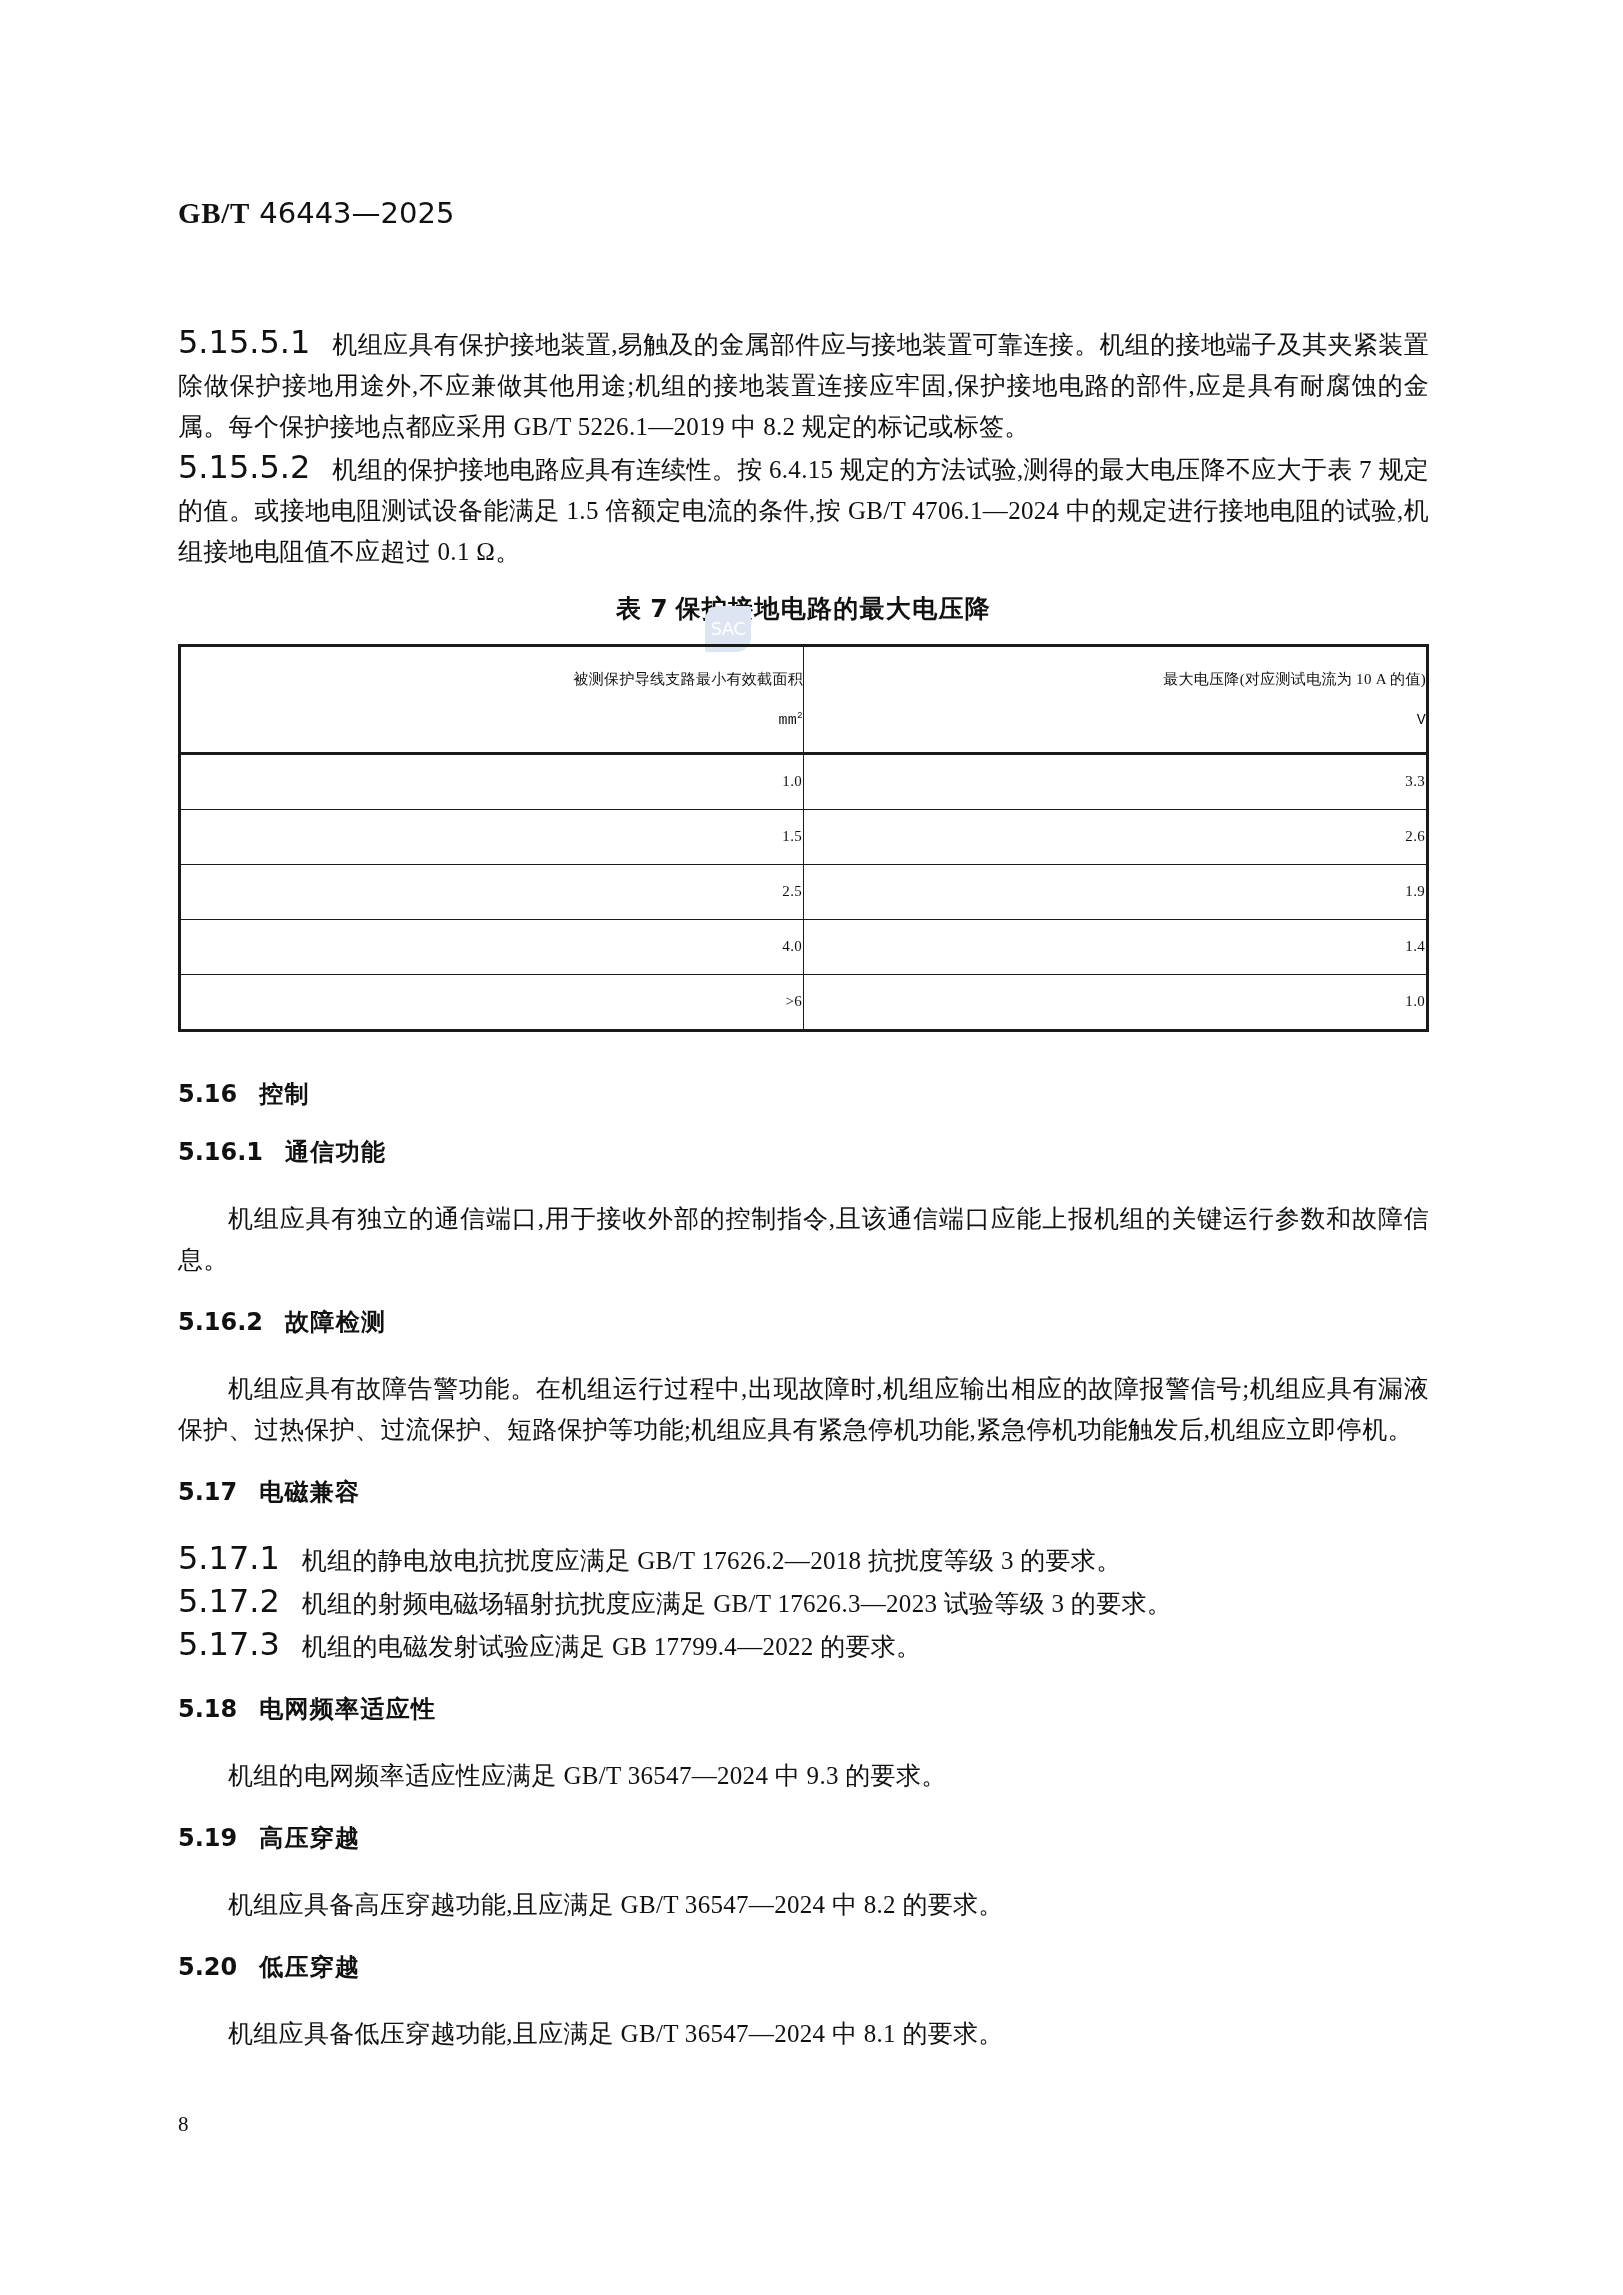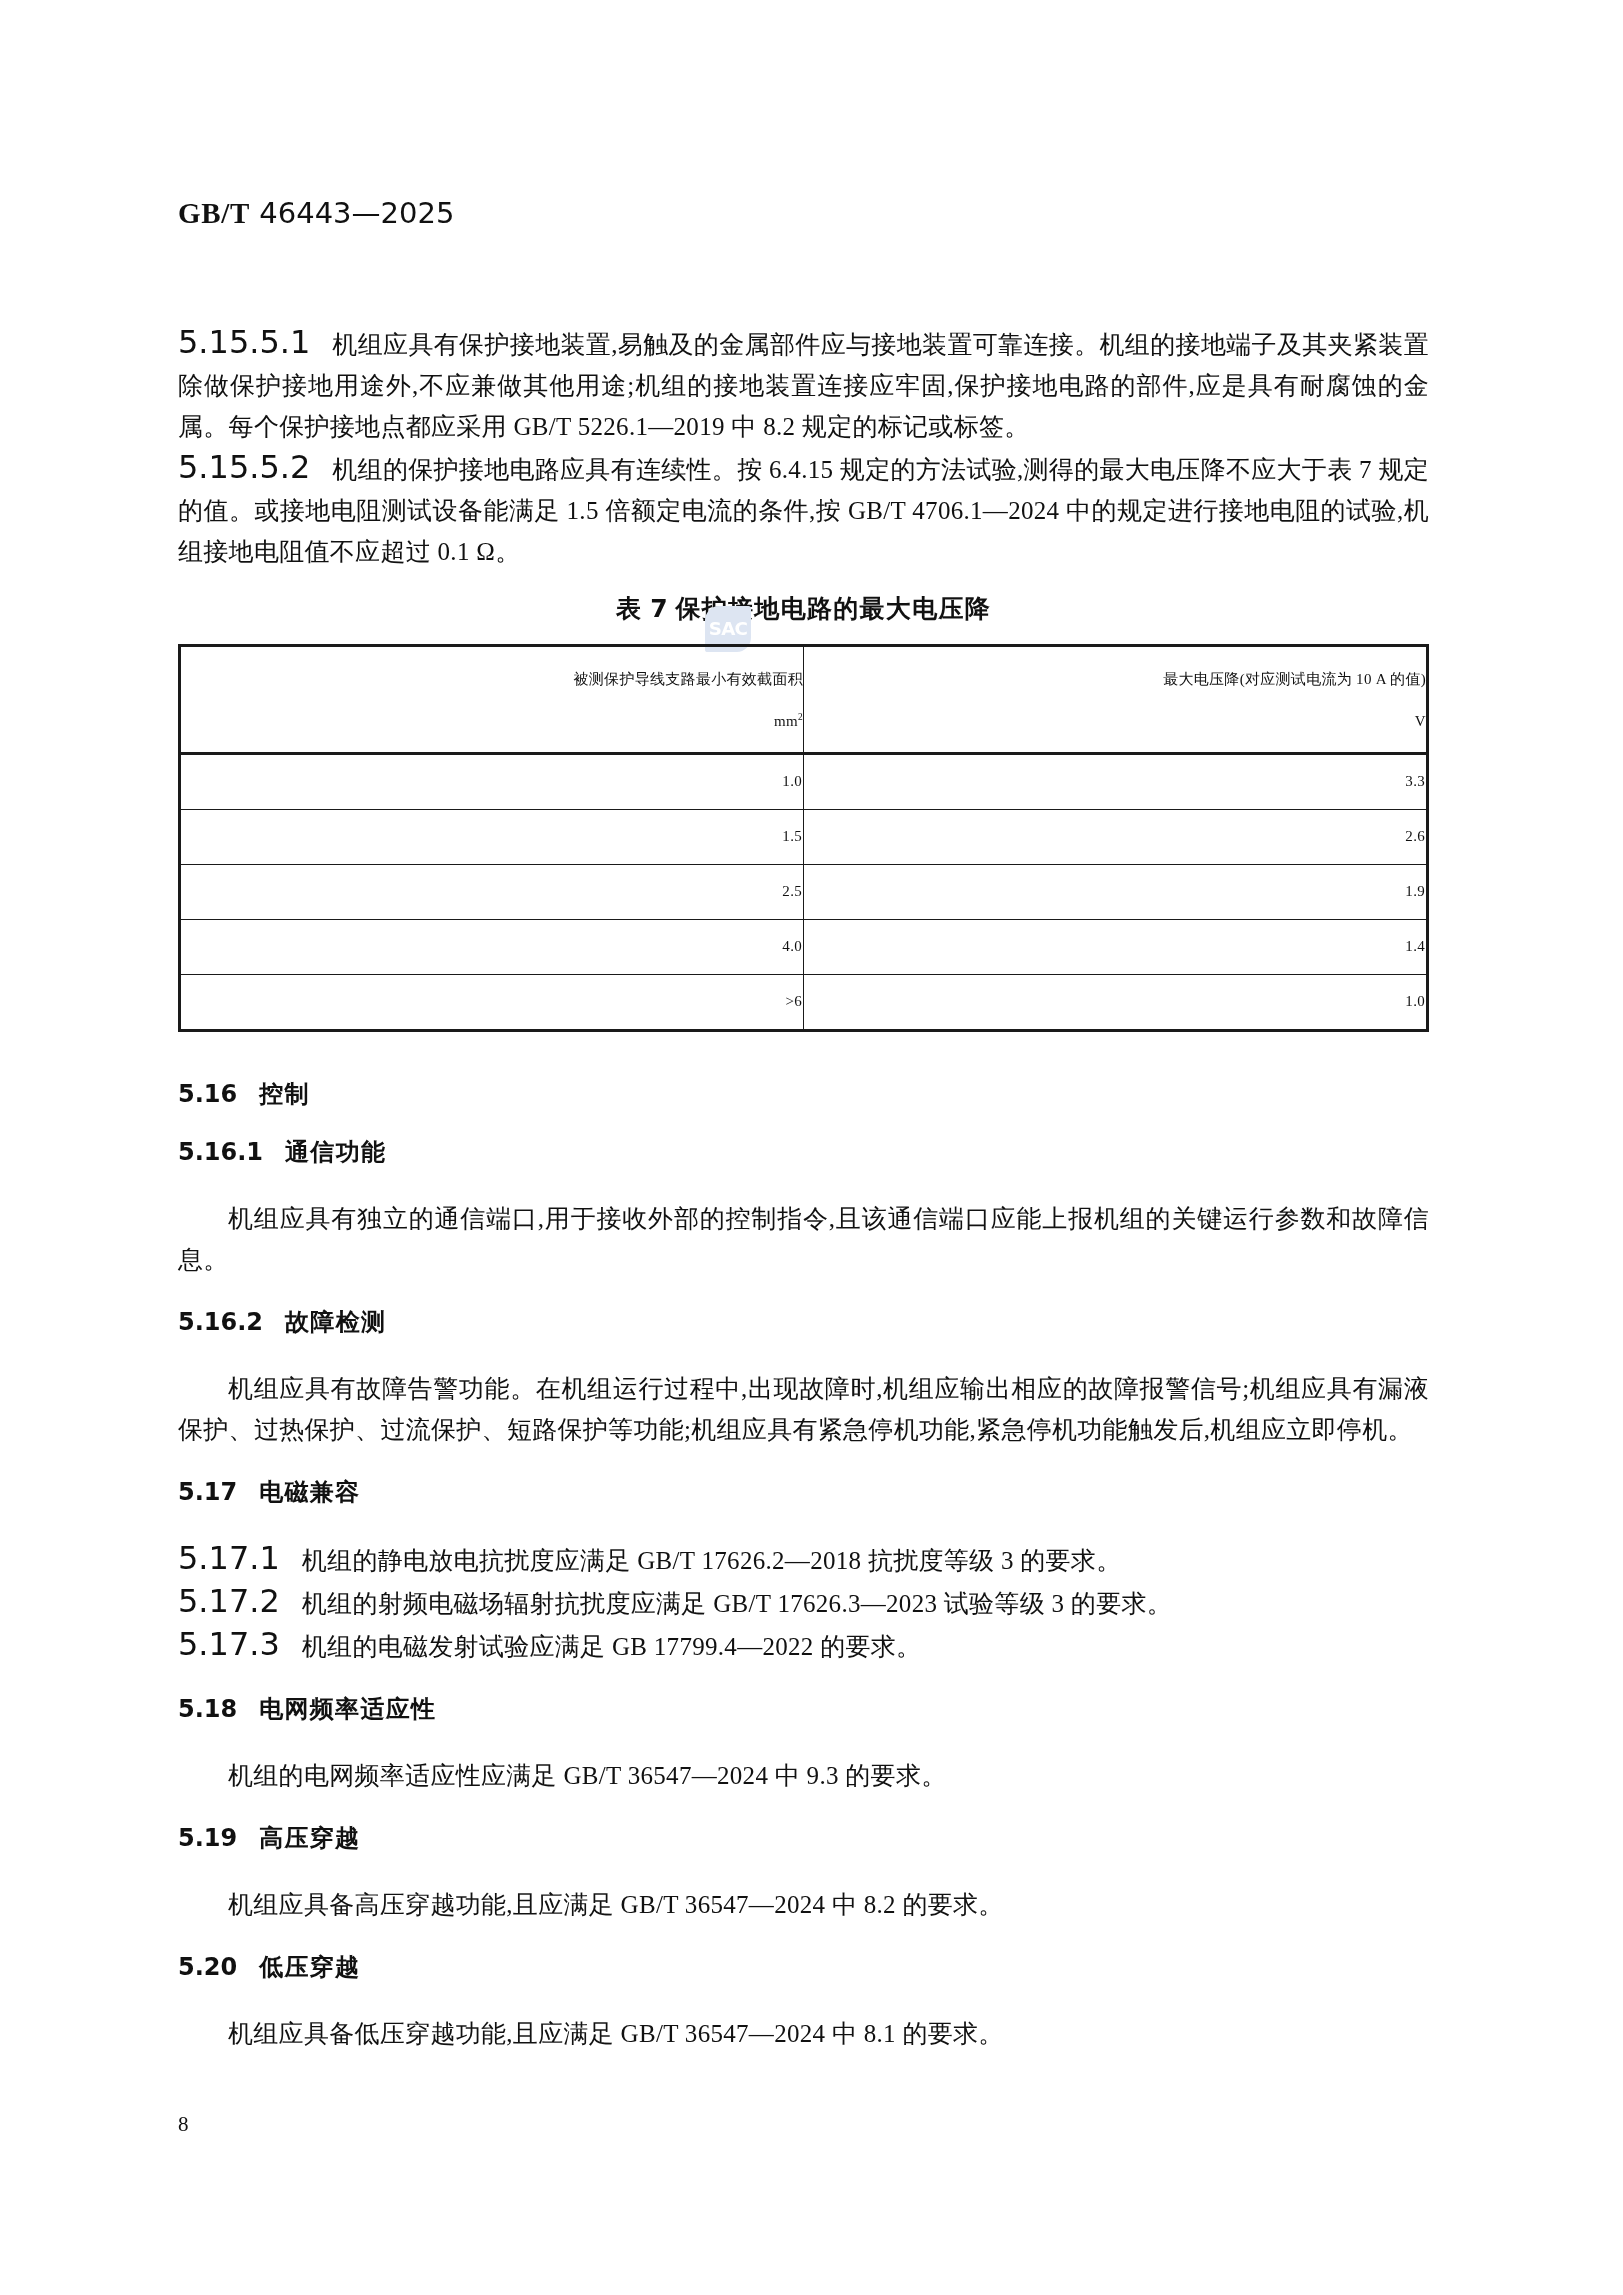--- a/index.html
+++ b/index.html
@@ -102,21 +102,21 @@
   .watermark {
     position: absolute;
     left: 527px;
     top: -38px;
     width: 46px;
     height: 46px;
     background: #dde5f2;
     border-radius: 14.4px 2.6px 14.4px 2.6px;
     color: #ffffff;
     font-family: "DejaVu Sans", sans-serif;
-    font-weight: bold;
+    font-weight: normal;
     font-size: 18.3px;
     line-height: 46px;
     text-align: center;
     letter-spacing: -0.7px;
     z-index: 0;
   }
 
   table.t7 {
     position: relative;
     z-index: 1;
@@ -138,21 +138,21 @@
   }
   table.t7 tr.head td {
     height: 97px;
     border-top: 3.3px solid #1a1a1a;
     border-bottom: 3.3px solid #1a1a1a;
     line-height: 42px;
     padding: 3.9px 0;
   }
   table.t7 tr.head td .u {
     display: block;
-    font-family: Liberation Serif, serif;
+    font-family: Liberation Mono, monospace;
     padding-left: 11px;
   }
   table.t7 tr.data td { height: 52px; }
   table.t7 tr.last td { border-bottom: 3.3px solid #1a1a1a; }
   table.t7 td.c1 { border-left: 3.3px solid #1a1a1a; }
   table.t7 td.c2 { border-right: 3.3px solid #1a1a1a; }
 
   sup { font-size: 0.62em; vertical-align: super; line-height: 0; }
 
   

